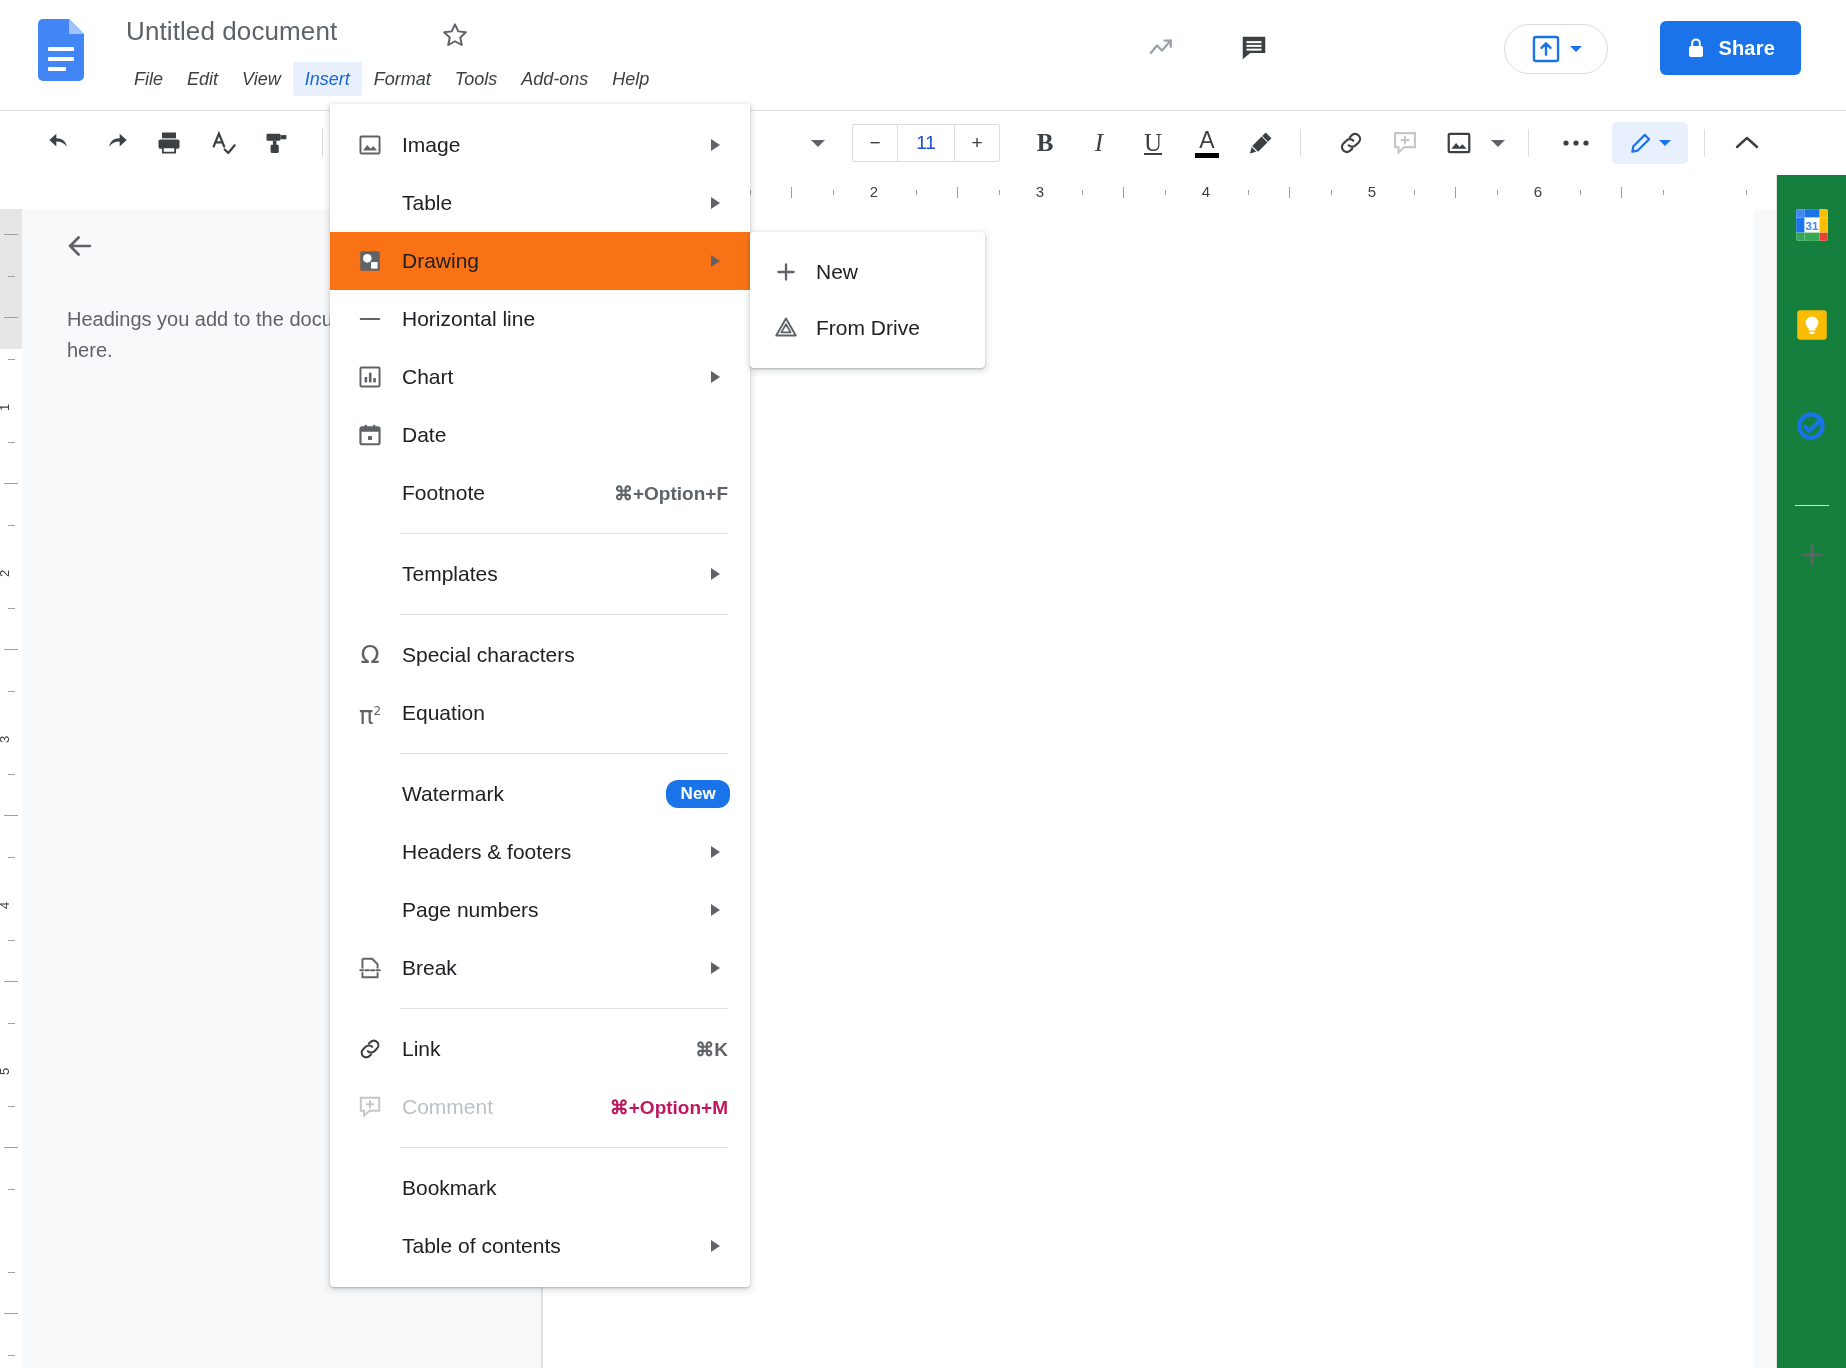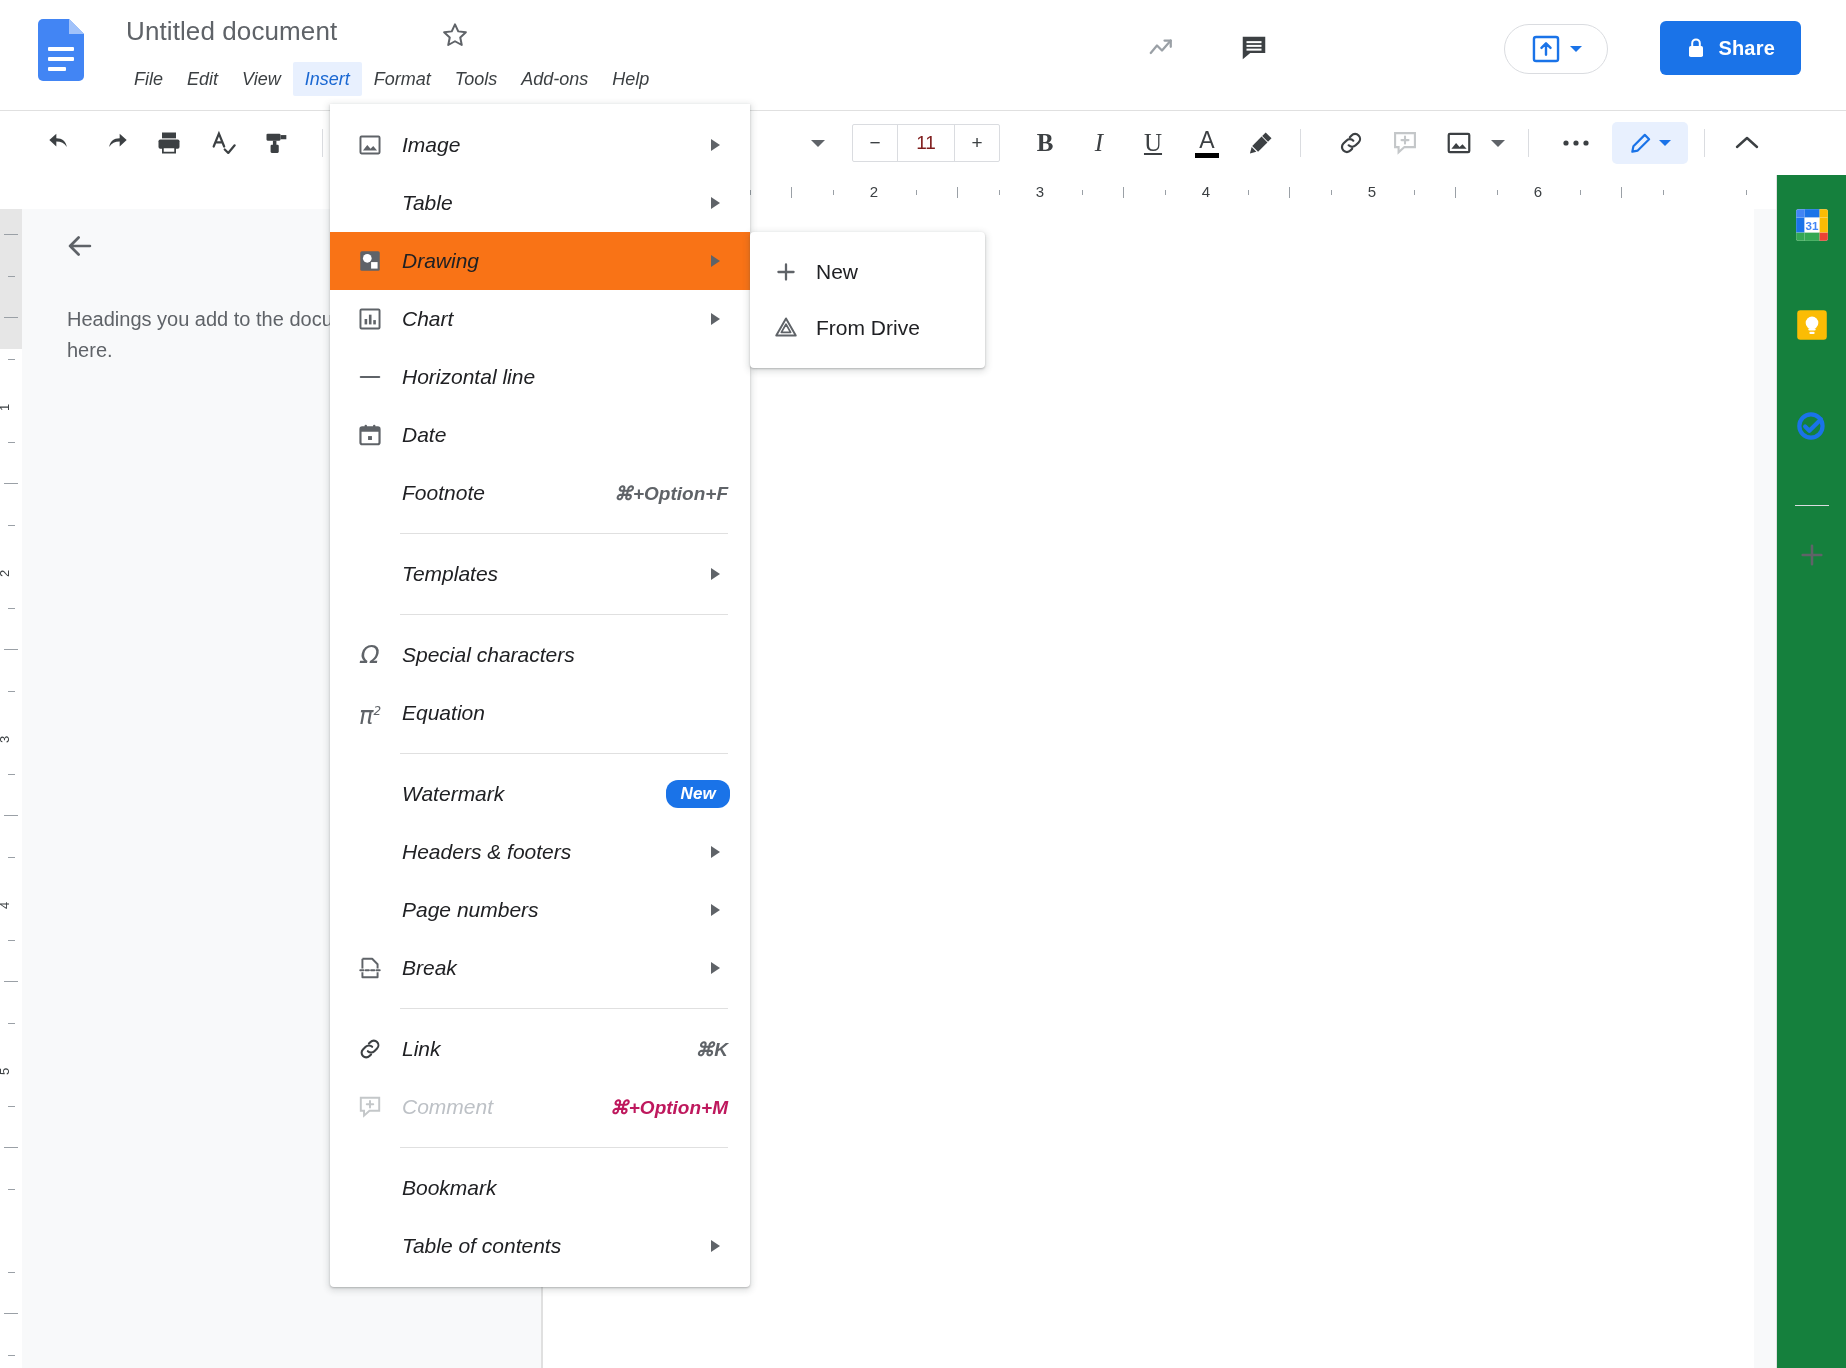--- a/index.html
+++ b/index.html
@@ -73,21 +73,21 @@
         border-radius: 4px; }
   .tb-sep { position: absolute; top: 18px; width: 1px; height: 28px; background: #dadce0; }
   .fontsize-box {
     position: absolute; top: 13px; height: 38px;
     border: 1px solid #dadce0; border-radius: 2px;
     display: flex; align-items: center;
   }
   .fs-seg { width: 44px; height: 36px; display:flex; align-items:center;
             justify-content:center; font-size:19px; color:#3c4043; cursor:pointer;}
   .fs-mid { width: 58px; border-left:1px solid #dadce0; border-right:1px solid #dadce0;
-            font-size:19px; color:#7f1d1d; text-align:center; }
+            font-size:19px; color:#1d4ed8; text-align:center; }
   .edit-mode-btn {
     position: absolute; top: 11px; height: 42px; width: 76px;
     background: #e8f0fe; border-radius: 5px;
     display: flex; align-items: center; justify-content: center; gap: 4px;
     cursor: pointer;
   }
   .tb-bottom-sep { position:absolute; left:0; top:174px; width:1846px; height:1px; background:#e8eaed; }
 
   
   .hruler {
@@ -148,21 +148,21 @@
     position: absolute; left: 330px; top: 104px;
     width: 420px;
     background: #fff;
     border-radius: 0 0 4px 4px;
     box-shadow: 0 2px 6px 2px rgba(60,64,67,.15), 0 1px 2px 0 rgba(60,64,67,.3);
     padding: 12px 0 12px 0;
     z-index: 50;
   }
   .mrow {
     position: relative; height: 58px;
-    display: flex; align-items: center; cursor: pointer; font-style: italic;
+    display: flex; align-items: center; cursor: pointer;
   }
   .mrow.hl { background: #f97316; }
   .mrow.disabled { cursor: default; }
   .mrow .micon {
     position: absolute; left: 26px; width: 28px; height: 28px;
     display:flex; align-items:center; justify-content:center;
     color:#5f6368;
   }
   .mrow .mlabel {
     position: absolute; left: 72px; font-size: 21px; color: #202124;
@@ -546,36 +546,36 @@
           <circle cx="9.5" cy="9.5" r="4" fill="#fff"></circle>
           <rect x="13" y="13" width="6" height="6" fill="#fff"></rect>
         </svg>
       </span>
       <span class="mlabel">Drawing</span>
       <span class="marrow"></span>
     </div>
     <div class="mrow">
       <span class="micon">
         <svg width="26" height="26" viewBox="0 0 24 24">
+          <rect x="2.5" y="11" width="19" height="2" rx="1" fill="#5f6368"></rect>
+        </svg>
+      </span>
+      <span class="mlabel">Horizontal line</span>
+    </div>
+    <div class="mrow">
+      <span class="micon">
+        <svg width="26" height="26" viewBox="0 0 24 24">
           <rect x="3.2" y="3.2" width="17.6" height="17.6" rx="1" fill="none" stroke="#5f6368" stroke-width="1.8"></rect>
           <rect x="7" y="12" width="2.4" height="5" fill="#5f6368"></rect>
           <rect x="11" y="8" width="2.4" height="9" fill="#5f6368"></rect>
           <rect x="15" y="13" width="2.4" height="4" fill="#5f6368"></rect>
         </svg>
       </span>
       <span class="mlabel">Chart</span>
       <span class="marrow"></span>
-    </div>
-    <div class="mrow">
-      <span class="micon">
-        <svg width="26" height="26" viewBox="0 0 24 24">
-          <rect x="2.5" y="11" width="19" height="2" rx="1" fill="#5f6368"></rect>
-        </svg>
-      </span>
-      <span class="mlabel">Horizontal line</span>
     </div>
     <div class="mrow">
       <span class="micon">
         <svg width="26" height="26" viewBox="0 0 24 24">
           <rect x="3.2" y="5" width="17.6" height="15.5" rx="1.6" fill="none" stroke="#5f6368" stroke-width="2"></rect>
           <rect x="3.2" y="5" width="17.6" height="4" fill="#5f6368"></rect>
           <rect x="7" y="2.5" width="2.2" height="4" rx="1" fill="#5f6368"></rect>
           <rect x="14.8" y="2.5" width="2.2" height="4" rx="1" fill="#5f6368"></rect>
           <rect x="10.2" y="13" width="3.6" height="3.6" fill="#5f6368"></rect>
         </svg>

